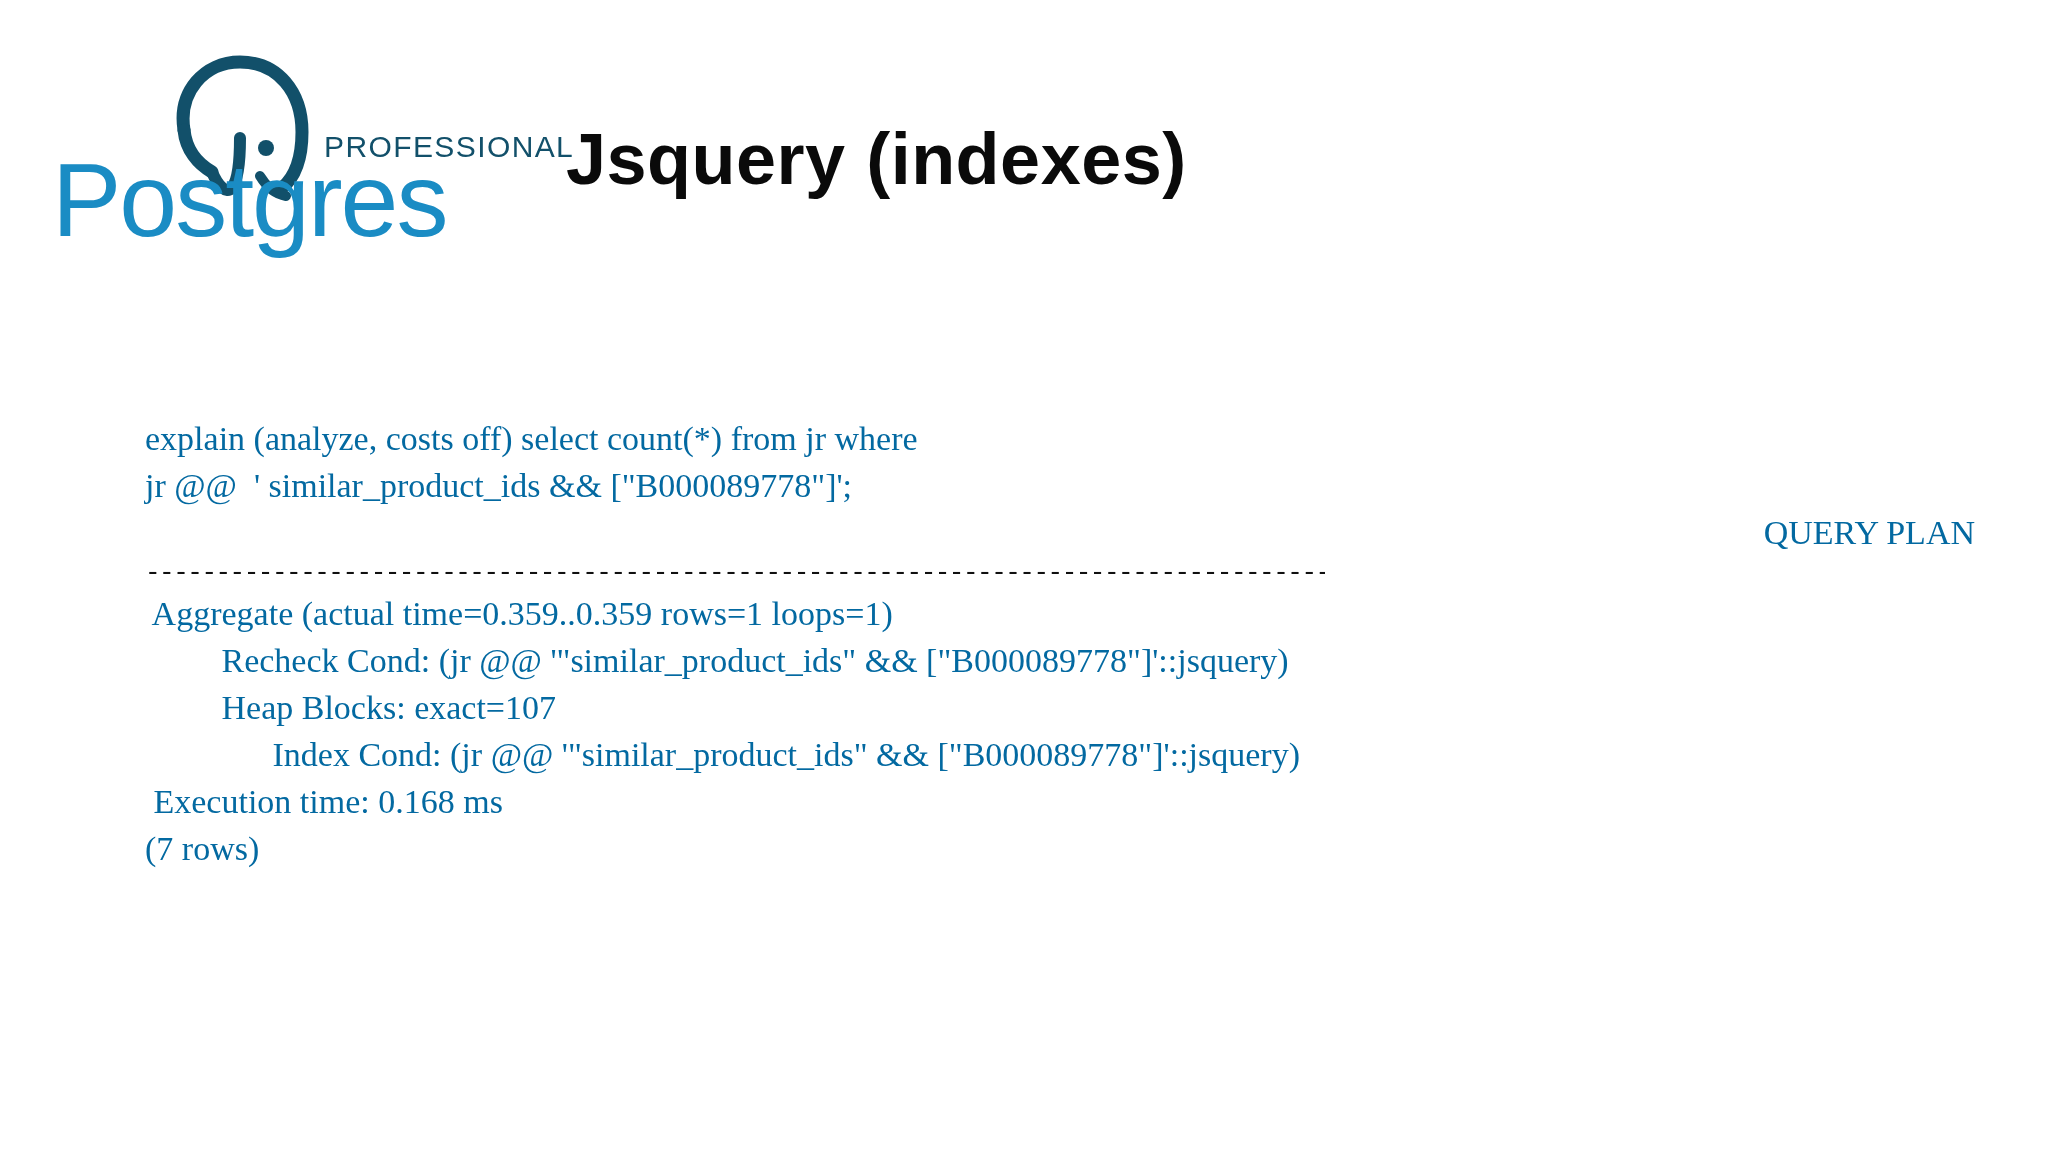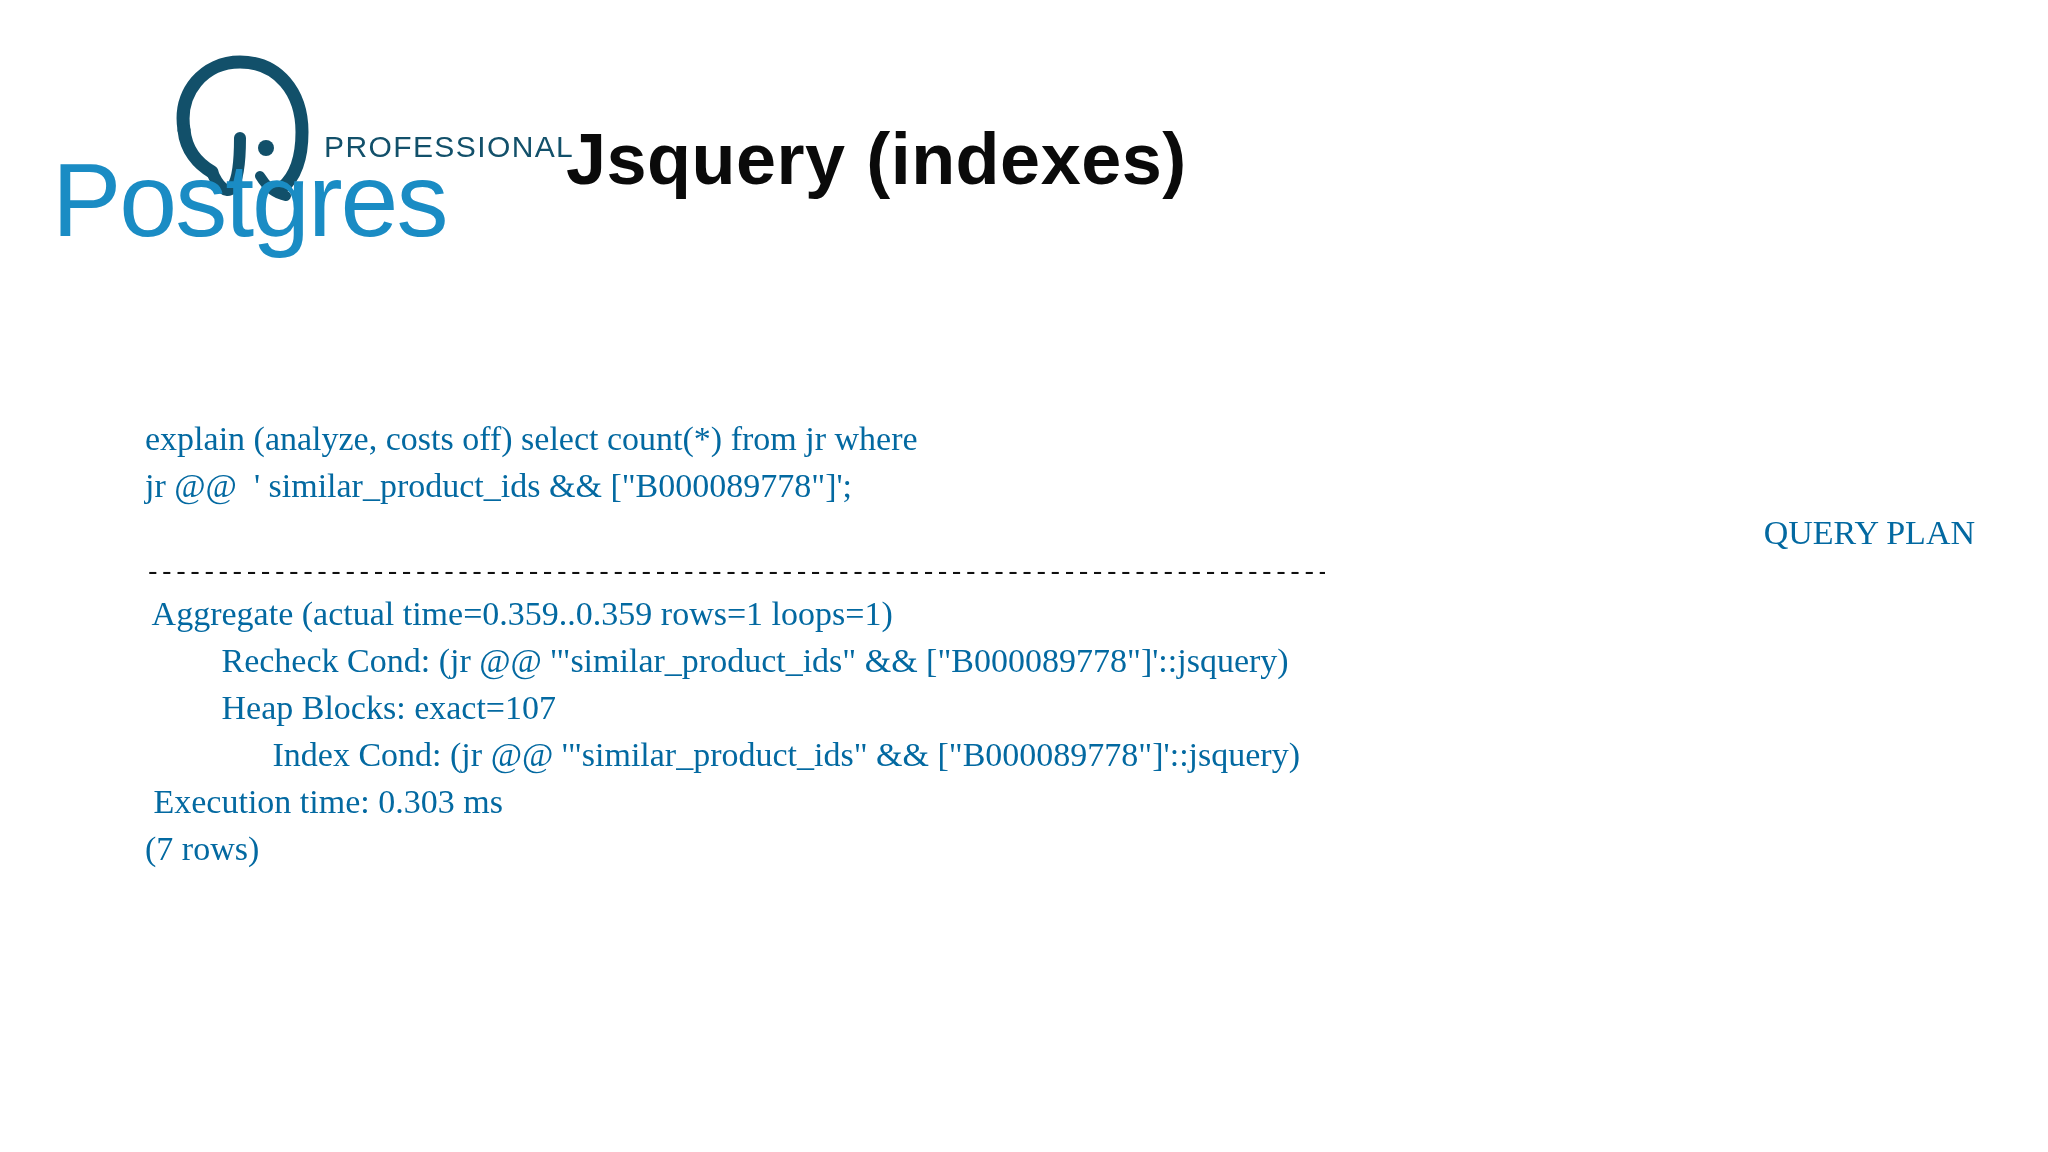--- a/index.html
+++ b/index.html
@@ -169,18 +169,18 @@
     <div class="console-line"> Aggregate (actual time=0.359..0.359 rows=1 loops=1)</div>
 
 
     <div class="console-line">         Recheck Cond: (jr @@ '"similar_product_ids" &amp;&amp; ["B000089778"]'::jsquery)</div>
 
     <div class="console-line">         Heap Blocks: exact=107</div>
 
 
     <div class="console-line">               Index Cond: (jr @@ '"similar_product_ids" &amp;&amp; ["B000089778"]'::jsquery)</div>
 
-    <div class="console-line"> Execution time: 0.303 ms</div>
+    <div class="console-line"> Execution time: 0.168 ms</div>
 
     <div class="console-line">(7 rows)</div>
 
   </div>
 </div>
 
 </body></html>

